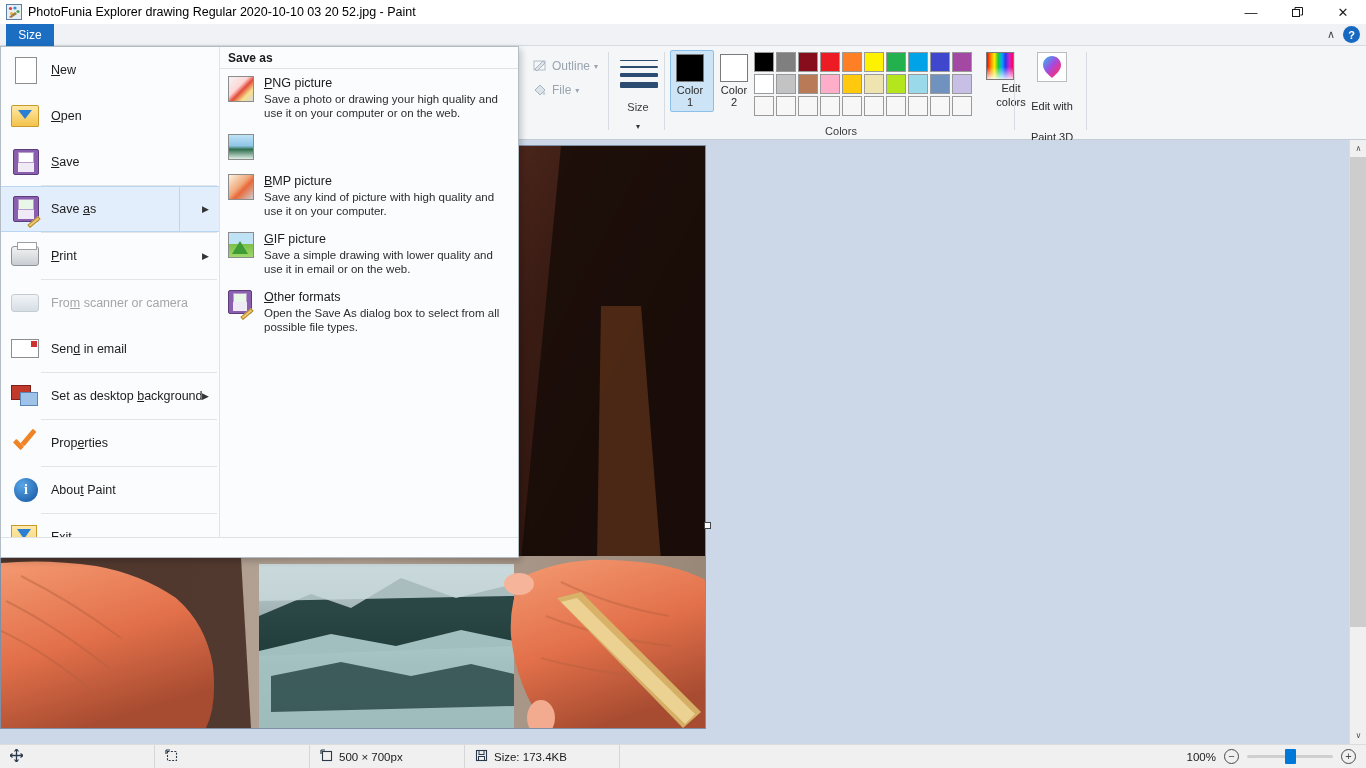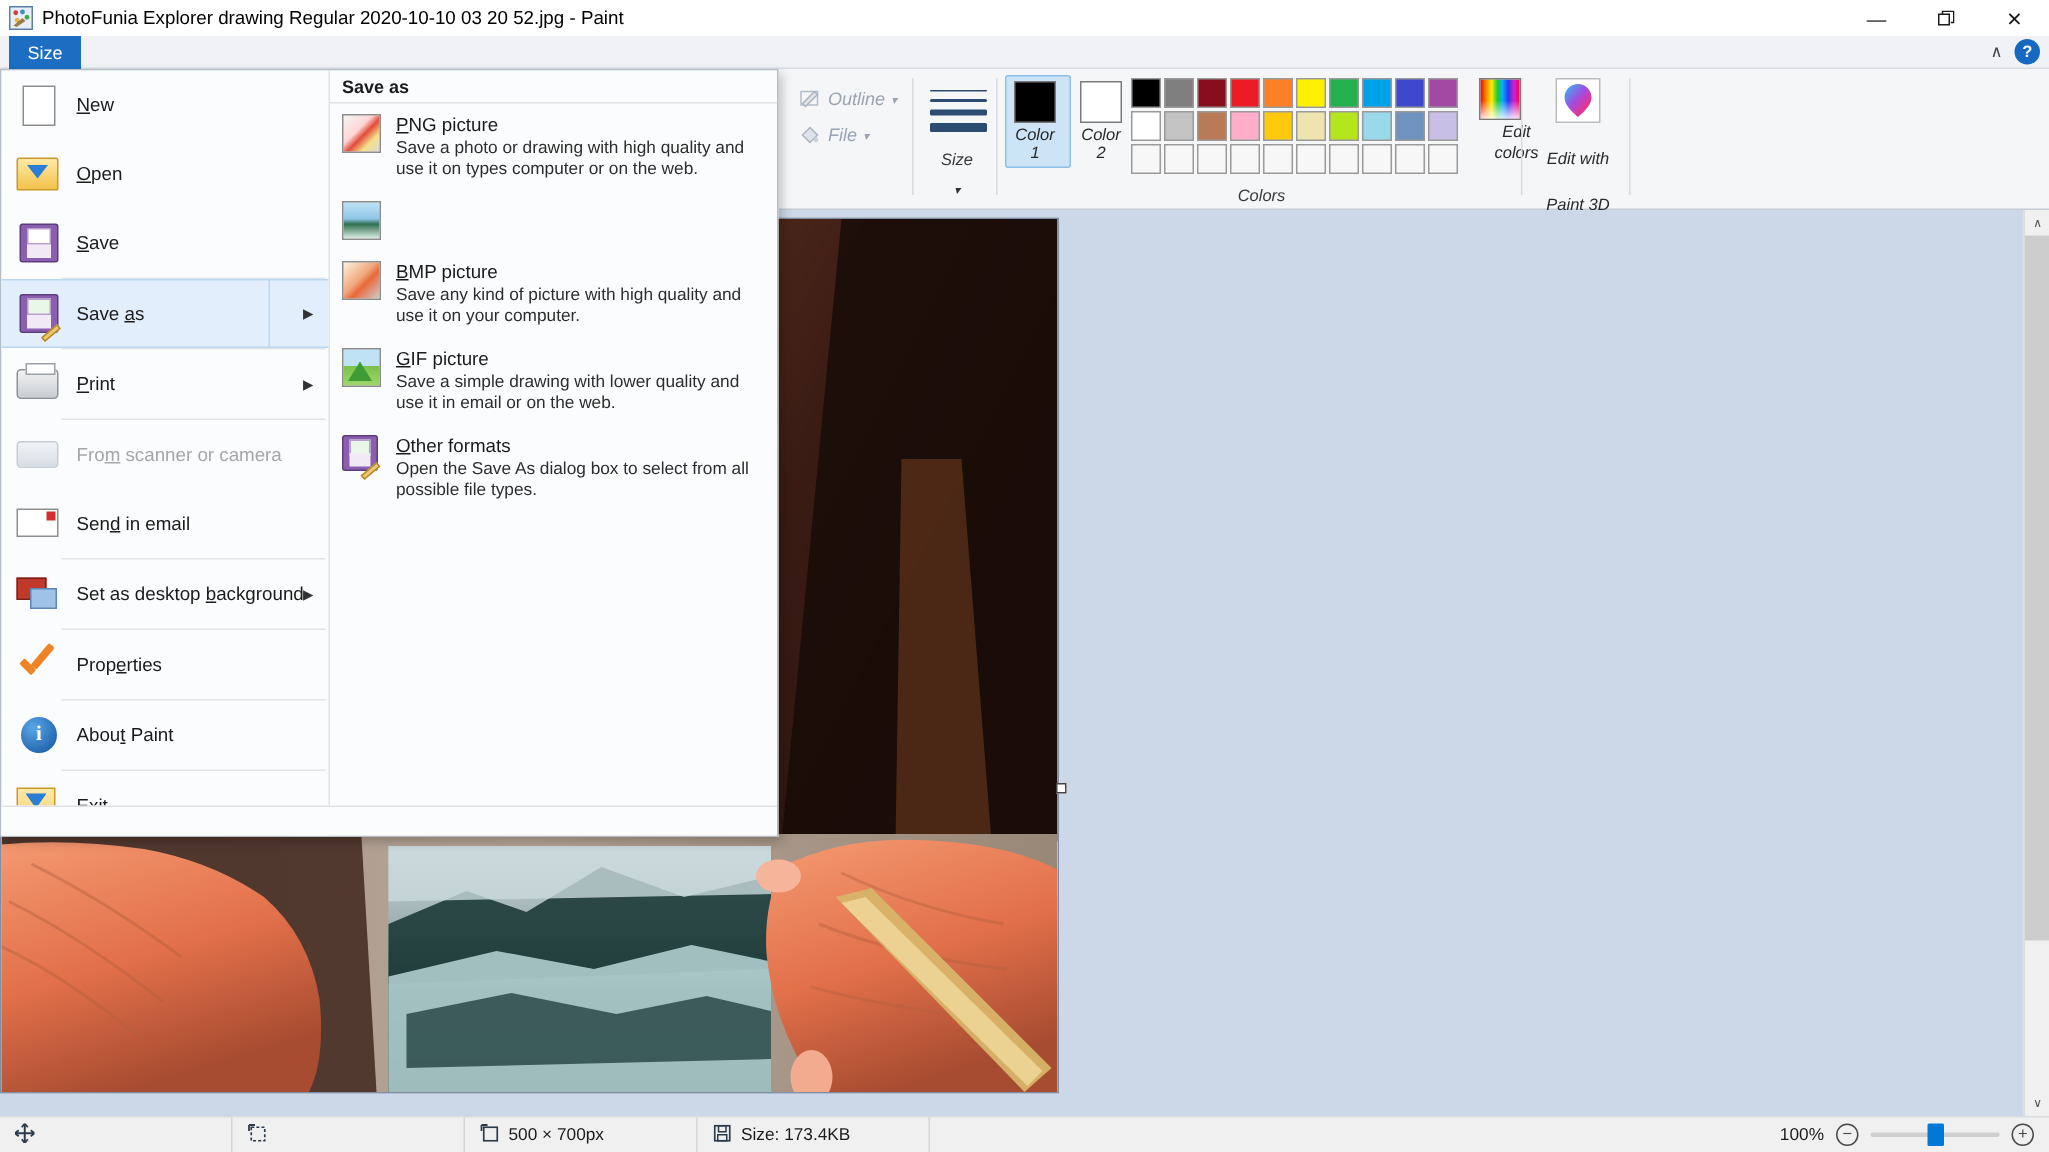--- a/index.html
+++ b/index.html
@@ -47,21 +47,21 @@
   .ribbon-right-icons{
     position:absolute; right:6px; top:2px; display:flex; align-items:center; gap:8px;
   }
   .chev-up{ font-size:11px;color:#444; }
   .help-btn{
     width:17px;height:17px;border-radius:50%;
     background:#1668c1;color:#fff;font-size:11px;font-weight:bold;
     display:flex;align-items:center;justify-content:center;
   }
 
-  .ribbon-body{ position:absolute;left:0;top:22px;width:1178px;height:93px;font-style:italic; }
+  .ribbon-body{ position:absolute;left:0;top:22px;width:1178px;height:93px; }
 
   .grp{ position:absolute; top:0; height:93px; }
   .grp-label{
     position:absolute;bottom:2px;left:0;width:100%;text-align:center;
     font-size:11px;color:#3a3a3a;
   }
   .grp-sep{ position:absolute;top:6px;width:1px;height:78px;background:#d7dce3; }
 
   
   .shapes-partial{ position:absolute; left:520px; top:0; width:88px; height:93px; }
@@ -655,21 +655,21 @@
         </div>
       </div>
 
     <div class="fm-right">
       <div class="fm-right-title">Save as</div>
       <div id="sa-list">
           <div class="sa-item">
             <div class="ico thumb-png"></div>
             <div class="sa-txt">
               <div class="sa-title"><u>P</u>NG picture</div>
-              <div class="sa-desc">Save a photo or drawing with high quality and use it on types computer or on the web.</div>
+              <div class="sa-desc">Save a photo or drawing your high quality and use it on your computer or on the web.</div>
             </div>
           </div>
           <div class="sa-item">
             <div class="ico thumb-jpeg"></div>
           </div>
           <div class="sa-item">
             <div class="ico thumb-bmp"></div>
             <div class="sa-txt">
               <div class="sa-title"><u>B</u>MP picture</div>
               <div class="sa-desc">Save any kind of picture with high quality and use it on your computer.</div>

